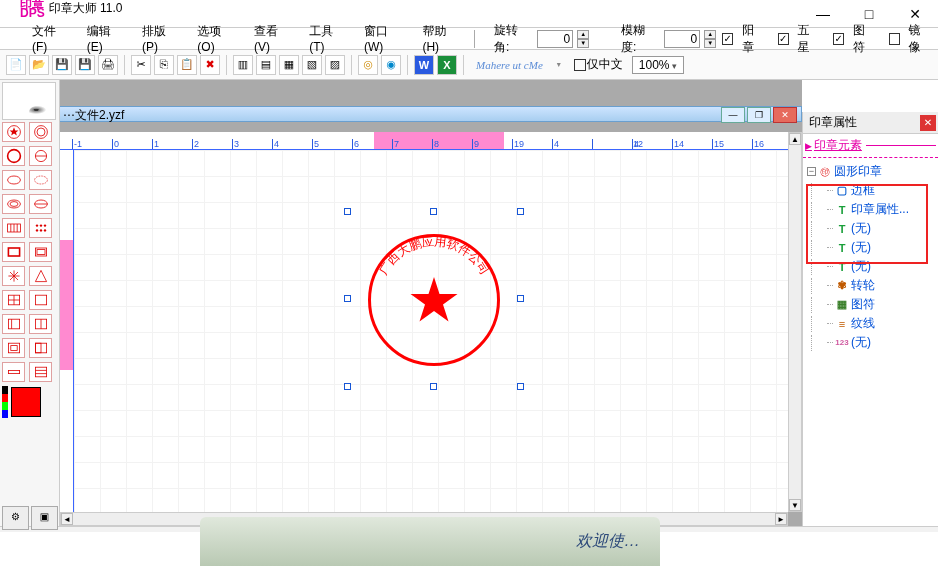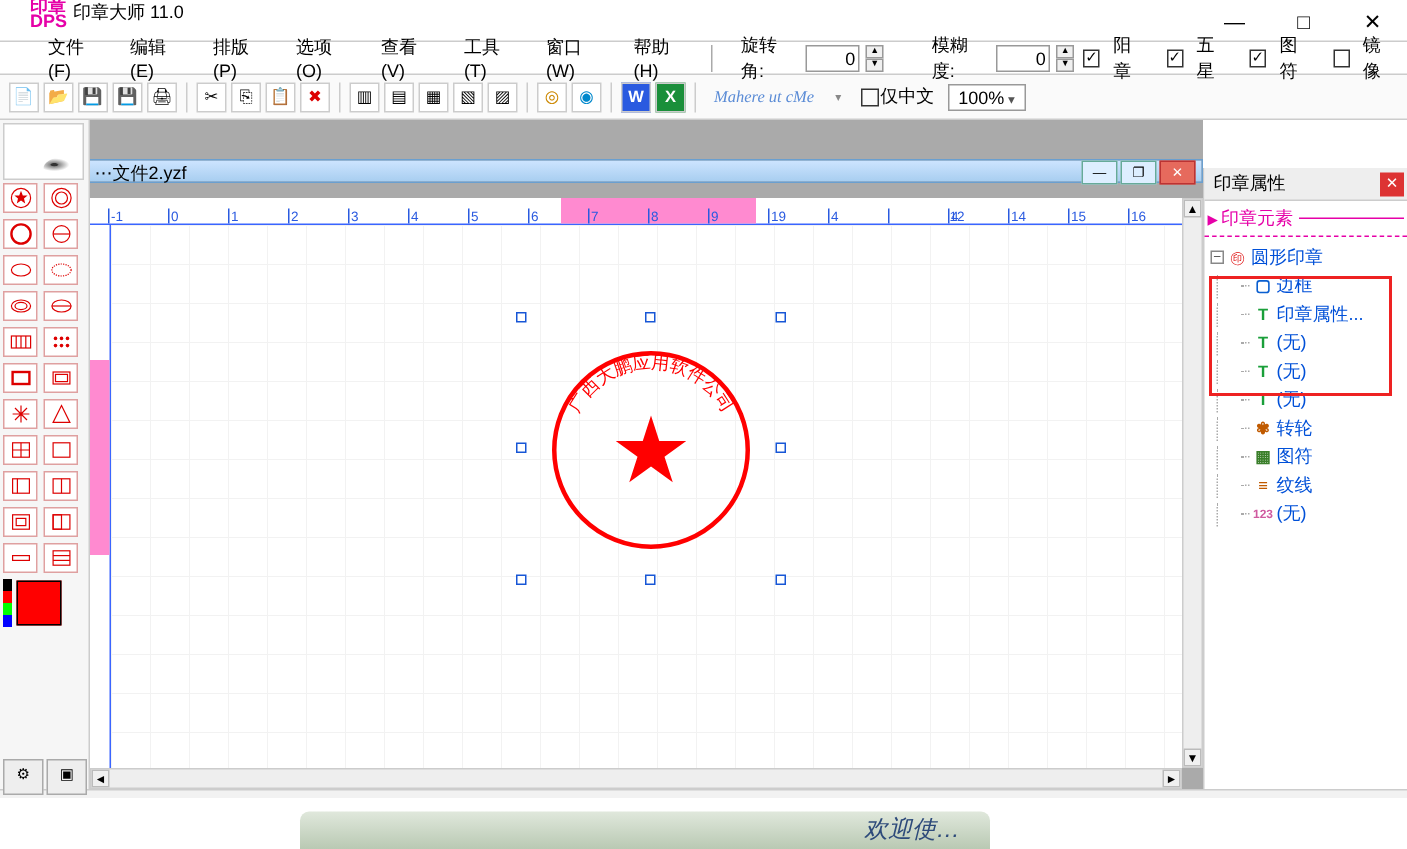--- a/index.html
+++ b/index.html
@@ -65,31 +65,31 @@
 .scrollb { position: absolute; background: #eee; border: 1px solid #ccc; }
 .scrollb.h { left: 0; right: 14px; bottom: 0; height: 14px; }
 .scrollb.v { top: 52px; right: 0; bottom: 14px; width: 14px; }
 .scrollb .ar { position: absolute; width: 12px; height: 12px; background: #f0f0f0; text-align: center; font-size: 8px; line-height: 12px; border: 1px solid #bbb; }
 .scrollb.h .ar:first-child{left:0}.scrollb.h .ar:last-child{right:0}
 .scrollb.v .ar:first-child{top:0}.scrollb.v .ar:last-child{bottom:0}
 
 .propright { width: 136px; border-left: 1px solid #ccc; display: flex; flex-direction: column; margin-top: 32px; }
 .propright .hdr { height: 22px; background: #eee; display: flex; align-items: center; padding-left: 6px; border-bottom: 1px solid #ccc; }
 .propright .hdr .x { margin-left: auto; width: 16px; height: 16px; background: #d33; color: #fff; text-align: center; line-height: 16px; margin-right: 2px; font-size: 10px; }
-.propright .subhdr { color: #e600a8; padding: 3px 2px; border-bottom: 1px dashed #e600a8; display: flex; align-items: center; }
+.propright .subhdr { color: #e600a8; padding: 3px 2px; border-bottom: 1px dashed #e600a8; display: flex; align-items: center; text-decoration: underline; }
 .propright .subhdr::before { content: "▶"; font-size: 9px; margin-right: 2px; }
 .propright .subhdr .line { flex: 1; height: 1px; background: #e600a8; margin-left: 4px; }
 .tree { padding: 4px 2px 4px 4px; flex: 1; overflow: auto; }
 .tree .node { display: flex; align-items: center; padding: 1px 0; gap: 2px; }
 .tree .ind { display: inline-block; }
 .tree .exp { width: 9px; height: 9px; border: 1px solid #888; text-align: center; line-height: 7px; font-size: 9px; color: #555; }
 .tree .ico { width: 14px; height: 12px; display: inline-flex; align-items: center; justify-content: center; font-size: 10px; }
 .tree .lbl { color: #0050d8; }
 .redbox { position: absolute; border: 2px solid #e22; right: 10px; top: 184px; width: 122px; height: 80px; pointer-events: none; }
-.advert { position: absolute; left: 200px; bottom: 0; width: 460px; height: 25px; background: linear-gradient(#e0e8dc,#b9c9b3); border-radius: 6px 6px 0 0; color: #2d4a7a; font-style: italic; display: flex; align-items: center; justify-content: flex-end; padding-right: 20px; font-size: 16px; }
+.advert { position: absolute; left: 200px; bottom: 0; width: 460px; height: 49px; background: linear-gradient(#e0e8dc,#b9c9b3); border-radius: 6px 6px 0 0; color: #2d4a7a; font-style: italic; display: flex; align-items: center; justify-content: flex-end; padding-right: 20px; font-size: 16px; }
 .sbstrip { position: absolute; left: 0; right: 0; bottom: 34px; height: 6px; background: #f2f2f2; border-top: 1px solid #ccc; }
 .cornerbtn { position: absolute; left: 2px; bottom: 36px; width: 56px; height: 24px; display: flex; gap: 2px; }
 .cornerbtn div { flex: 1; border: 1px solid #aaa; background: #eee; font-size: 10px; text-align: center; line-height: 20px; }
 </style>
 </head>
 <body>
 
 <div class="titlebar">
   <div class="logo"><span>印章</span><br><span>DPS</span></div>
   <span>印章大师 11.0</span>

